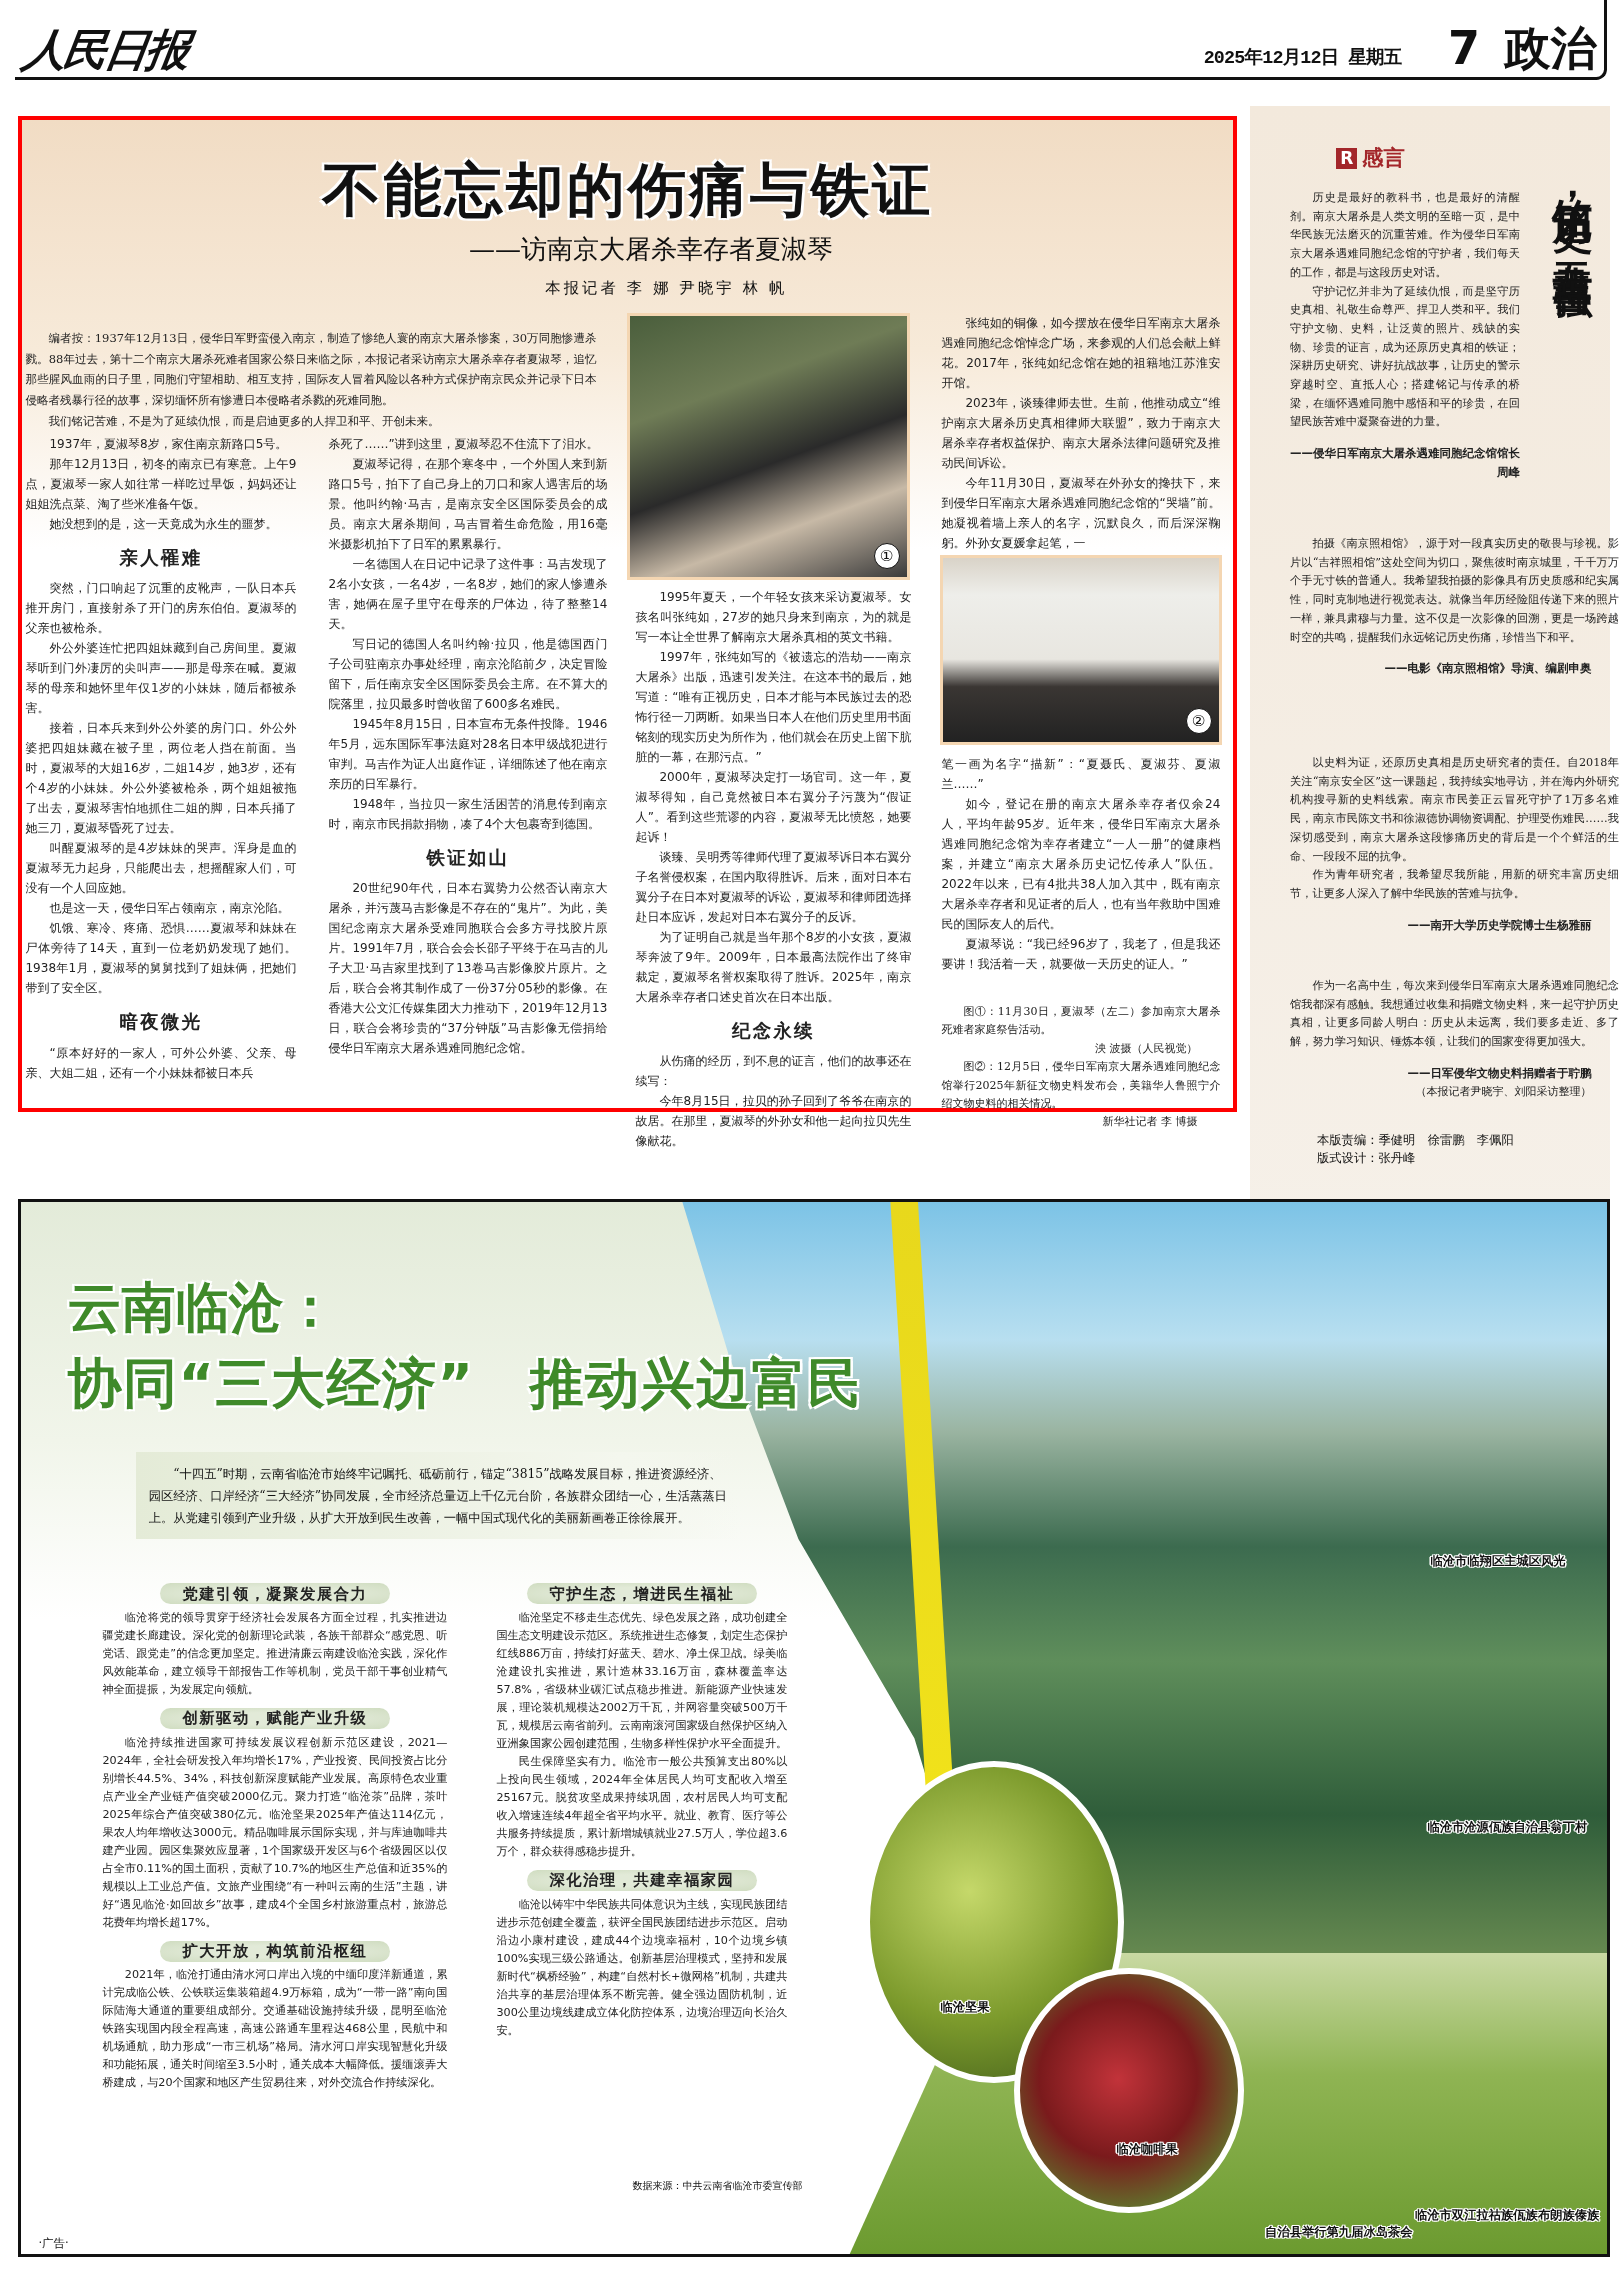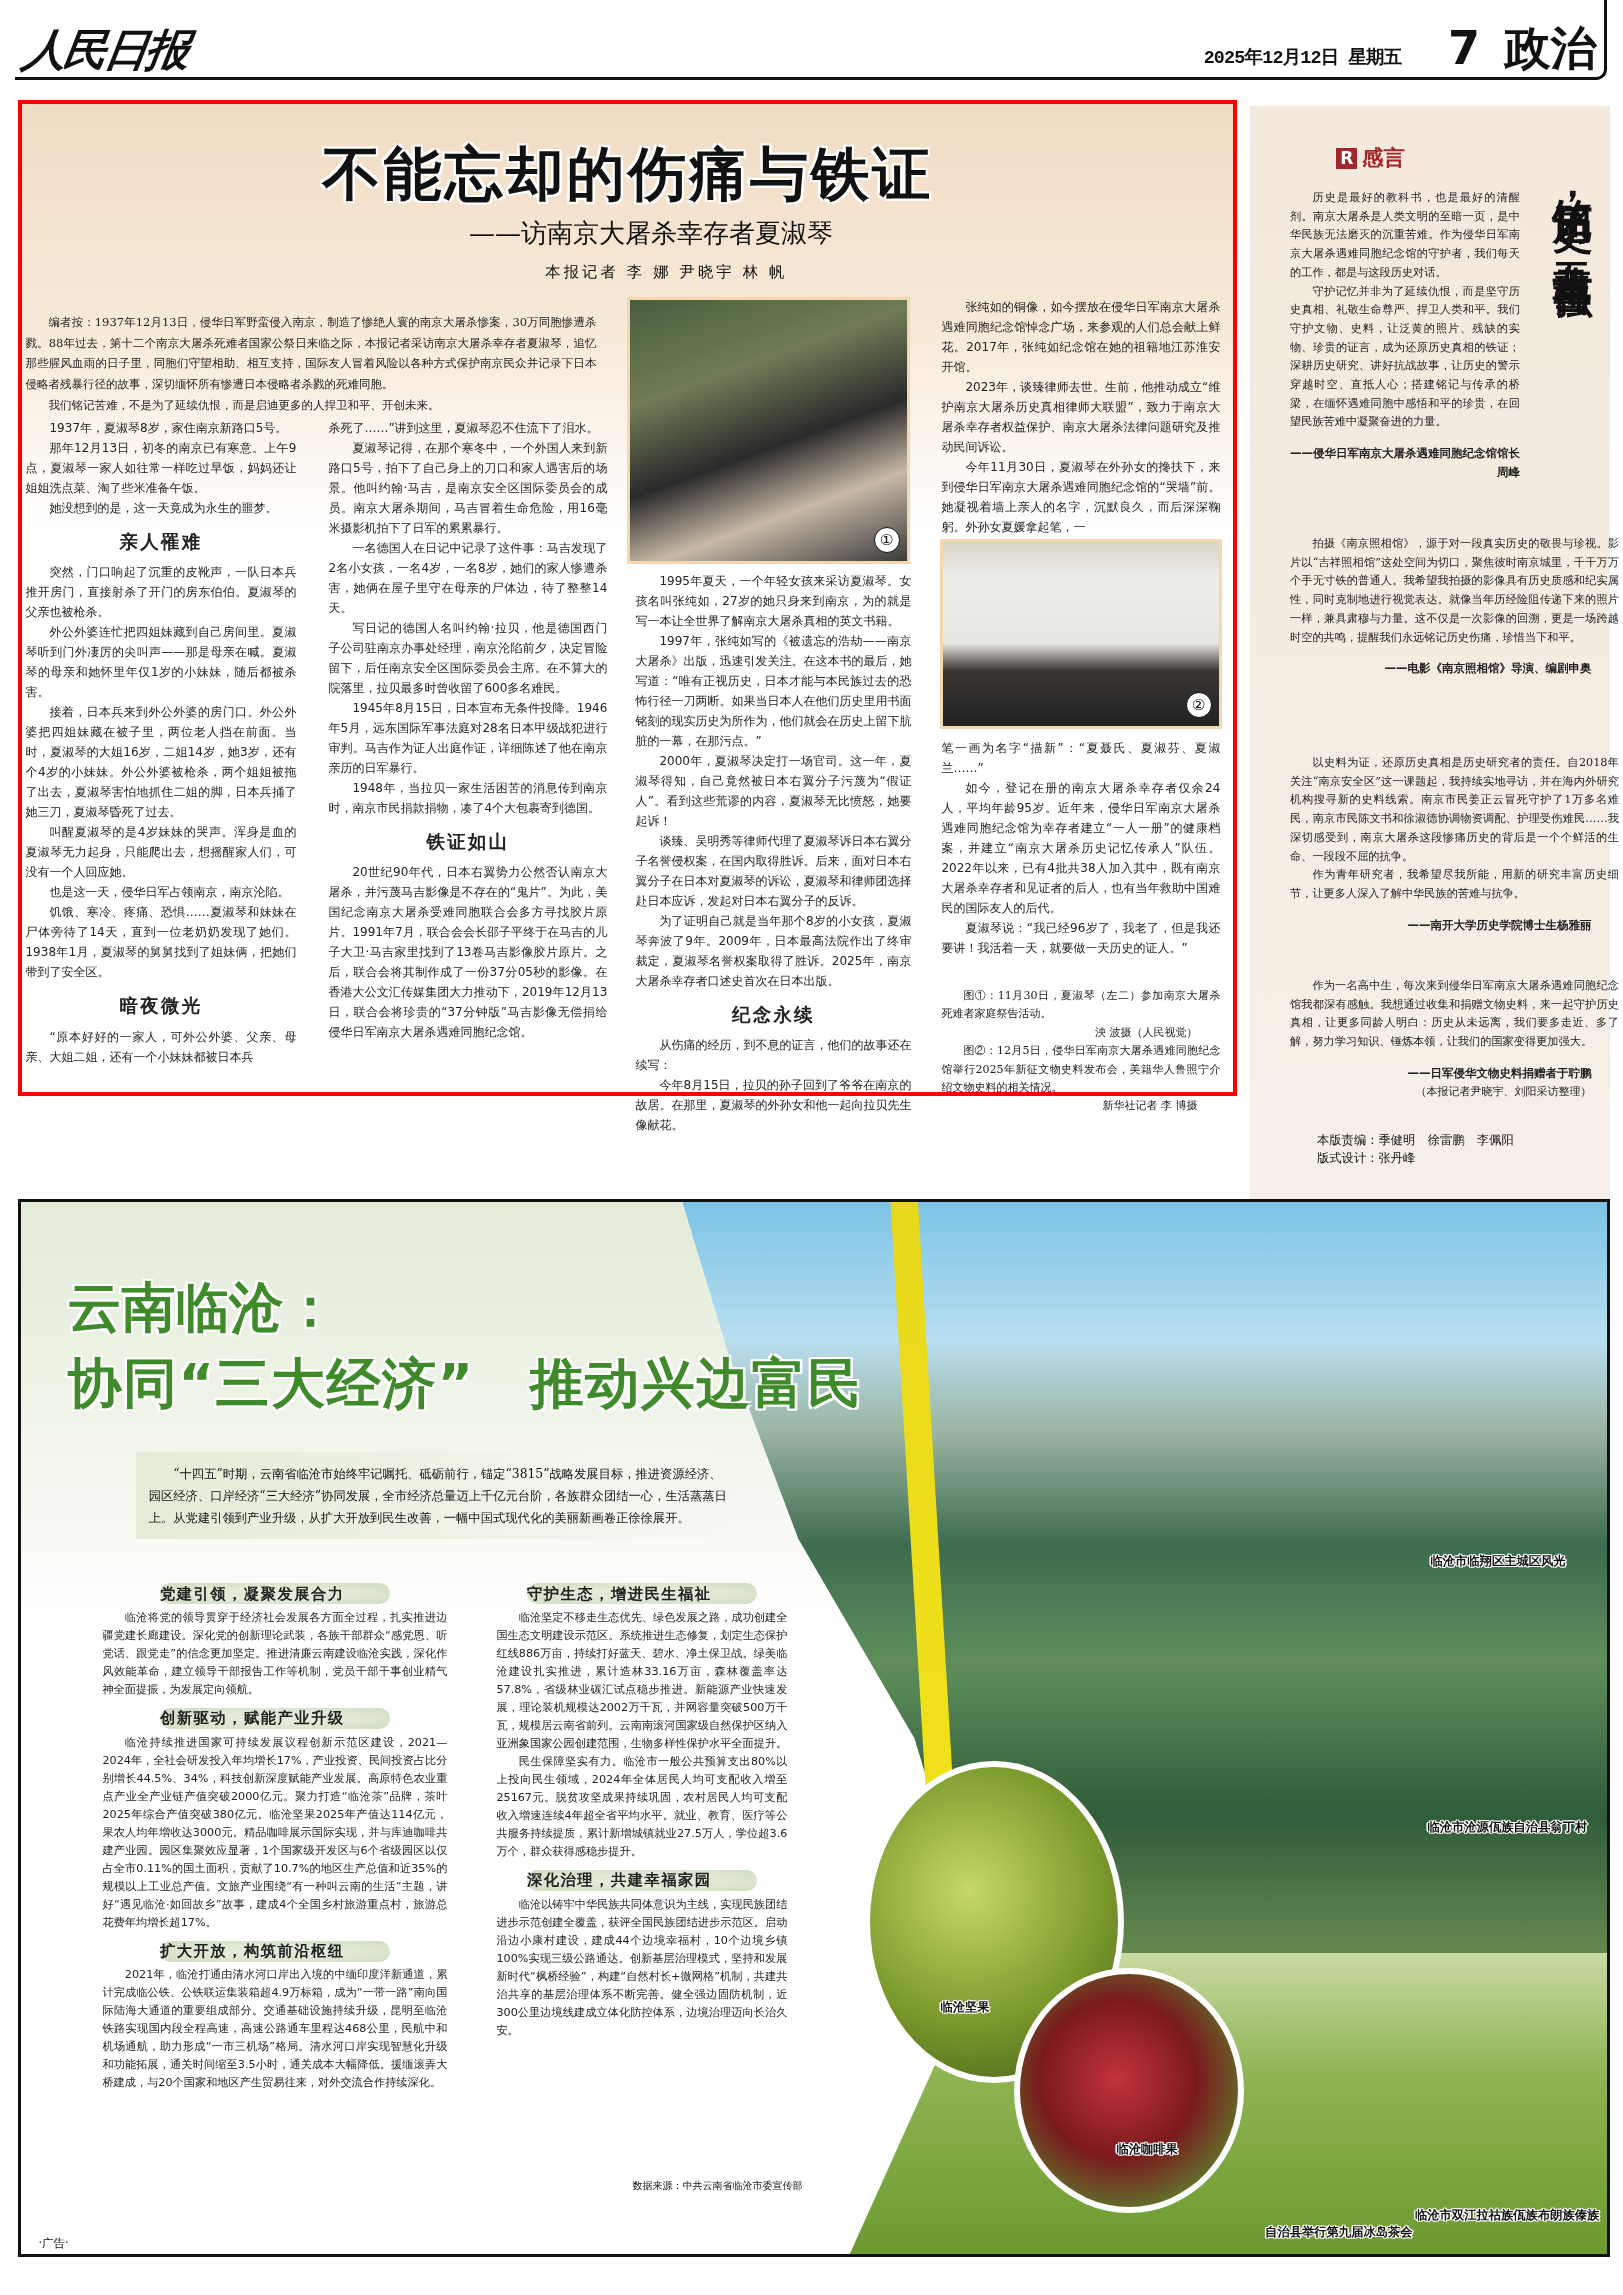--- a/index.html
+++ b/index.html
@@ -5,21 +5,21 @@
   *{box-sizing:border-box;margin:0;padding:0}
   html,body{width:1623px;height:2295px;background:#fff;overflow:hidden}
   body{font-family:"DejaVu Serif","Liberation Serif",serif;color:#111;position:relative}
   .masthead{position:absolute;left:15.3px;top:0;width:1592px;height:80px;border-bottom:3.8px solid #111;border-right:3.8px solid #111;border-bottom-right-radius:10.7px}
   .logo{position:absolute;left:7.7px;top:21.4px;font-family:"DejaVu Serif",serif;font-size:44px;font-weight:bold;font-style:italic;letter-spacing:-3.1px;transform:skewX(-8deg)}
   .mh-date{position:absolute;right:203px;top:44px;font-family:Liberation Mono, monospace;font-size:18.4px;font-weight:bold;letter-spacing:-0.8px}
   .mh-page{position:absolute;right:7.7px;top:18.4px;font-family:"DejaVu Sans",sans-serif;font-size:46px;font-weight:bold}
   .mh-page span{margin-right:24.5px}
 
   
-  .article-box{position:absolute;left:18.4px;top:100px;width:1219px;height:996px;border:4.6px solid #f00;background:linear-gradient(#f1dcc4 0px,#f7ead9 230px,#fff 429px)}
+  .article-box{position:absolute;left:18.4px;top:116px;width:1219px;height:996px;border:4.6px solid #f00;background:linear-gradient(#f1dcc4 0px,#f7ead9 230px,#fff 429px)}
   .headline{position:absolute;left:0;right:0;top:32px;text-align:center;font-family:"DejaVu Sans",sans-serif;font-size:58px;font-weight:bold;letter-spacing:3.1px;color:#111;text-shadow:2.3px 2.3px 0 #fff,-2.3px -2.3px 0 #fff,2.3px -2.3px 0 #fff,-2.3px 2.3px 0 #fff}
   .subhead{position:absolute;left:0;right:0;top:112px;text-align:center;font-size:26px;padding-left:46px}
   .byline{position:absolute;left:0;right:0;top:158px;text-align:center;font-size:15.3px;letter-spacing:3.1px;padding-left:77px}
   .col{position:absolute;font-family:"DejaVu Sans",sans-serif;font-size:12px;line-height:20px;text-align:justify;color:#222}
   .col p{text-indent:2em}
   .col p.noind{text-indent:0}
   .kai{font-family:"DejaVu Serif",serif;font-size:11.6px;line-height:19px}
   .sec-h{text-align:center;font-weight:bold;font-size:18.4px;letter-spacing:2.3px;margin:13.8px 0 10.7px;text-indent:0 !important}
   .photo{position:absolute;border:3.1px solid #f4d6b2;overflow:hidden}
   .photo1{left:605px;top:193px;width:283px;height:267px;background:linear-gradient(160deg,#4a5e3c 0%,#6f7c56 30%,#2a2a2a 55%,#c7b9a6 75%,#3b3b3b 100%)}
@@ -41,21 +41,21 @@
   .ad-yellow{position:absolute;left:869px;top:0;width:69px;height:689px;background:linear-gradient(#e8d81c,#f2e31a);clip-path:polygon(0 0,40% 0,100% 100%,60% 100%)}
   .ad-photo-tea{position:absolute;left:827px;top:751px;width:761px;height:304px;background:linear-gradient(180deg,#c9d9a3,#8fb453 40%,#6b9a2f 100%);clip-path:polygon(18% 0,100% 0,100% 100%,0 100%)}
   .ad-circle1{position:absolute;left:843px;top:559px;width:260px;height:322px;border-radius:50%;border:6.1px solid #fff;background:radial-gradient(circle at 40% 40%,#c5d86a,#7c9a2c 55%,#3f5b1a)}
   .ad-circle2{position:absolute;left:993px;top:766px;width:230px;height:245px;border-radius:50%;border:6.1px solid #fff;background:radial-gradient(circle at 45% 45%,#c2333a,#7a1a1c 45%,#5e7e2e 80%)}
   .ad-title{position:absolute;left:46px;font-family:"DejaVu Sans",sans-serif;font-weight:bold;color:#3f8a2a;text-shadow:2.3px 2.3px 0 #fff,-2.3px -2.3px 0 #fff,2.3px -2.3px 0 #fff,-2.3px 2.3px 0 #fff}
   .ad-t1{top:70px;font-size:54px}
   .ad-t2{top:146px;font-size:54px;letter-spacing:1.5px}
   .ad-lead{position:absolute;left:115px;top:250px;width:605px;font-family:"DejaVu Serif",serif;font-size:12.3px;line-height:22px;background:linear-gradient(90deg,#e4ebd7,#f4f7ee 80%,transparent);padding:10.7px 12.3px;text-indent:2em}
   .ad-col{position:absolute;font-family:"DejaVu Sans",sans-serif;font-size:11.2px;line-height:18px;text-align:justify;color:#222}
   .ad-col p{text-indent:2em}
-  .pill{display:block;margin:9.2px auto 4.6px;width:230px;font-weight:bold;font-size:15.3px;letter-spacing:1.5px;background:radial-gradient(ellipse,#e2ead8 40%,#cfdcc0);border-radius:15.3px;padding:1.5px 0;text-indent:0}
+  .pill{display:block;margin:9.2px auto 4.6px;width:230px;text-align:center;font-weight:bold;font-size:15.3px;letter-spacing:1.5px;background:radial-gradient(ellipse,#e2ead8 40%,#cfdcc0);border-radius:15.3px;padding:1.5px 0;text-indent:0}
   .caption{position:absolute;font-family:"DejaVu Sans",sans-serif;font-weight:bold;font-size:12.3px;color:#111;text-shadow:0.8px 0.8px 0 #fff,-0.8px -0.8px 0 #fff,0.8px -0.8px 0 #fff,-0.8px 0.8px 0 #fff,1.5px 0 0 #fff,-1.5px 0 0 #fff}
   .ad-source{position:absolute;left:611px;top:977px;font-family:"DejaVu Serif",serif;font-size:10px}
   .ad-label{position:absolute;left:17px;top:1034px;font-family:"DejaVu Sans",sans-serif;font-size:11.5px}
 </style>
 </head>
 <body>
 
 <header class="masthead">
   <div class="logo">人民日报</div>
   <div class="mh-date">2025年12月12日 星期五</div>

